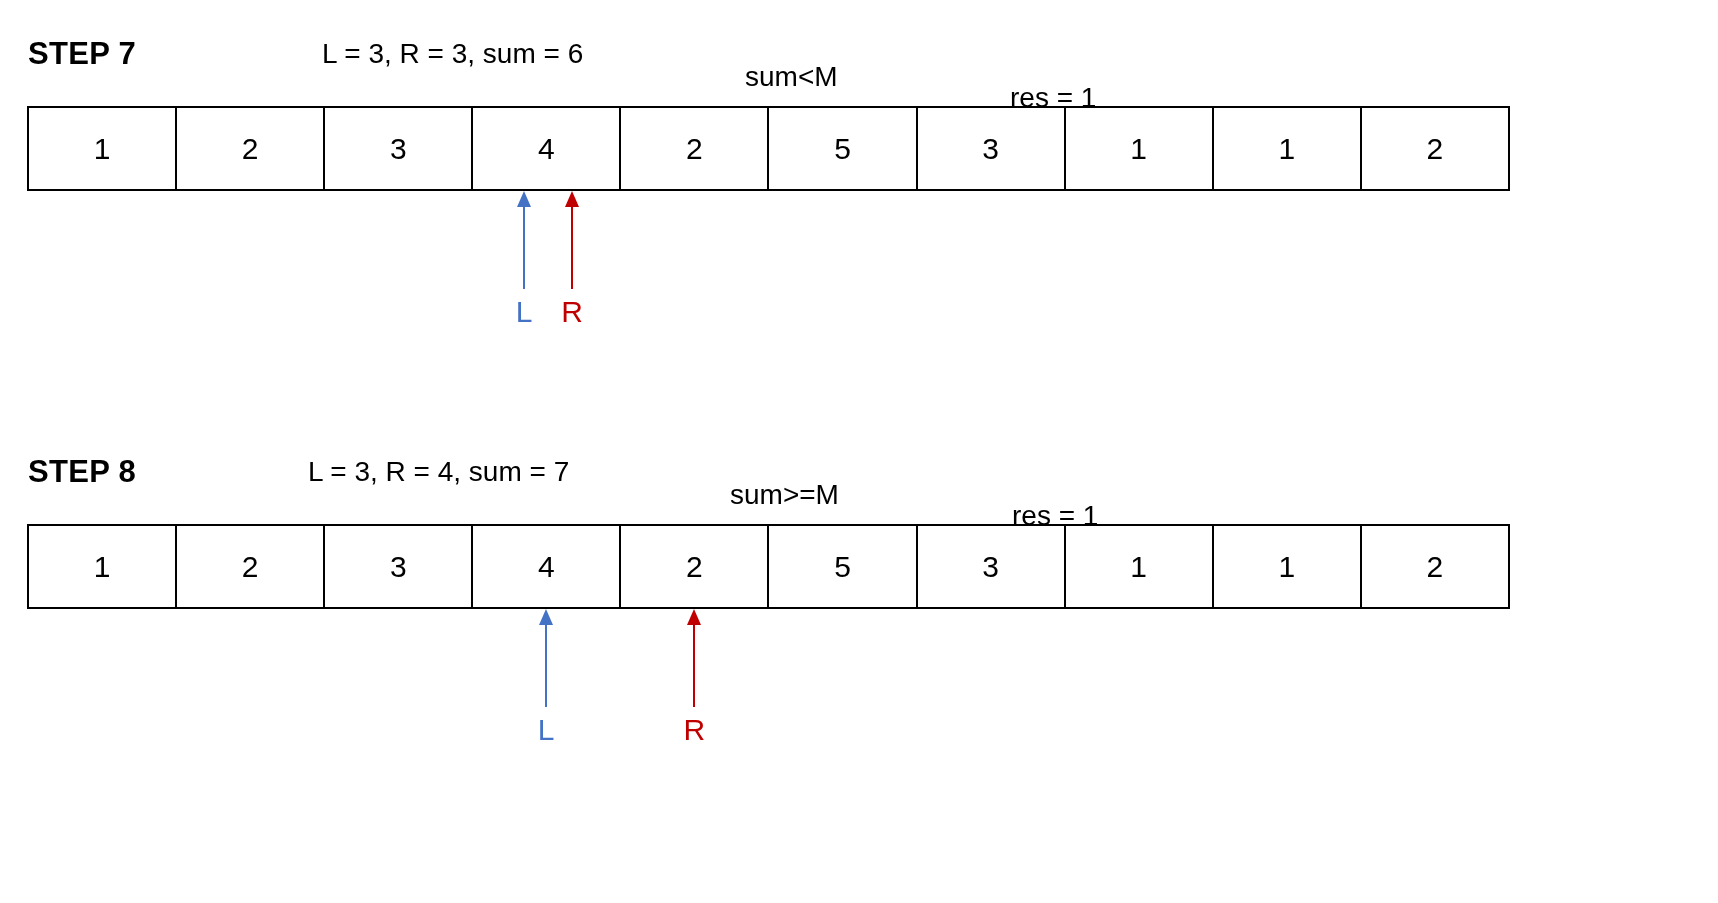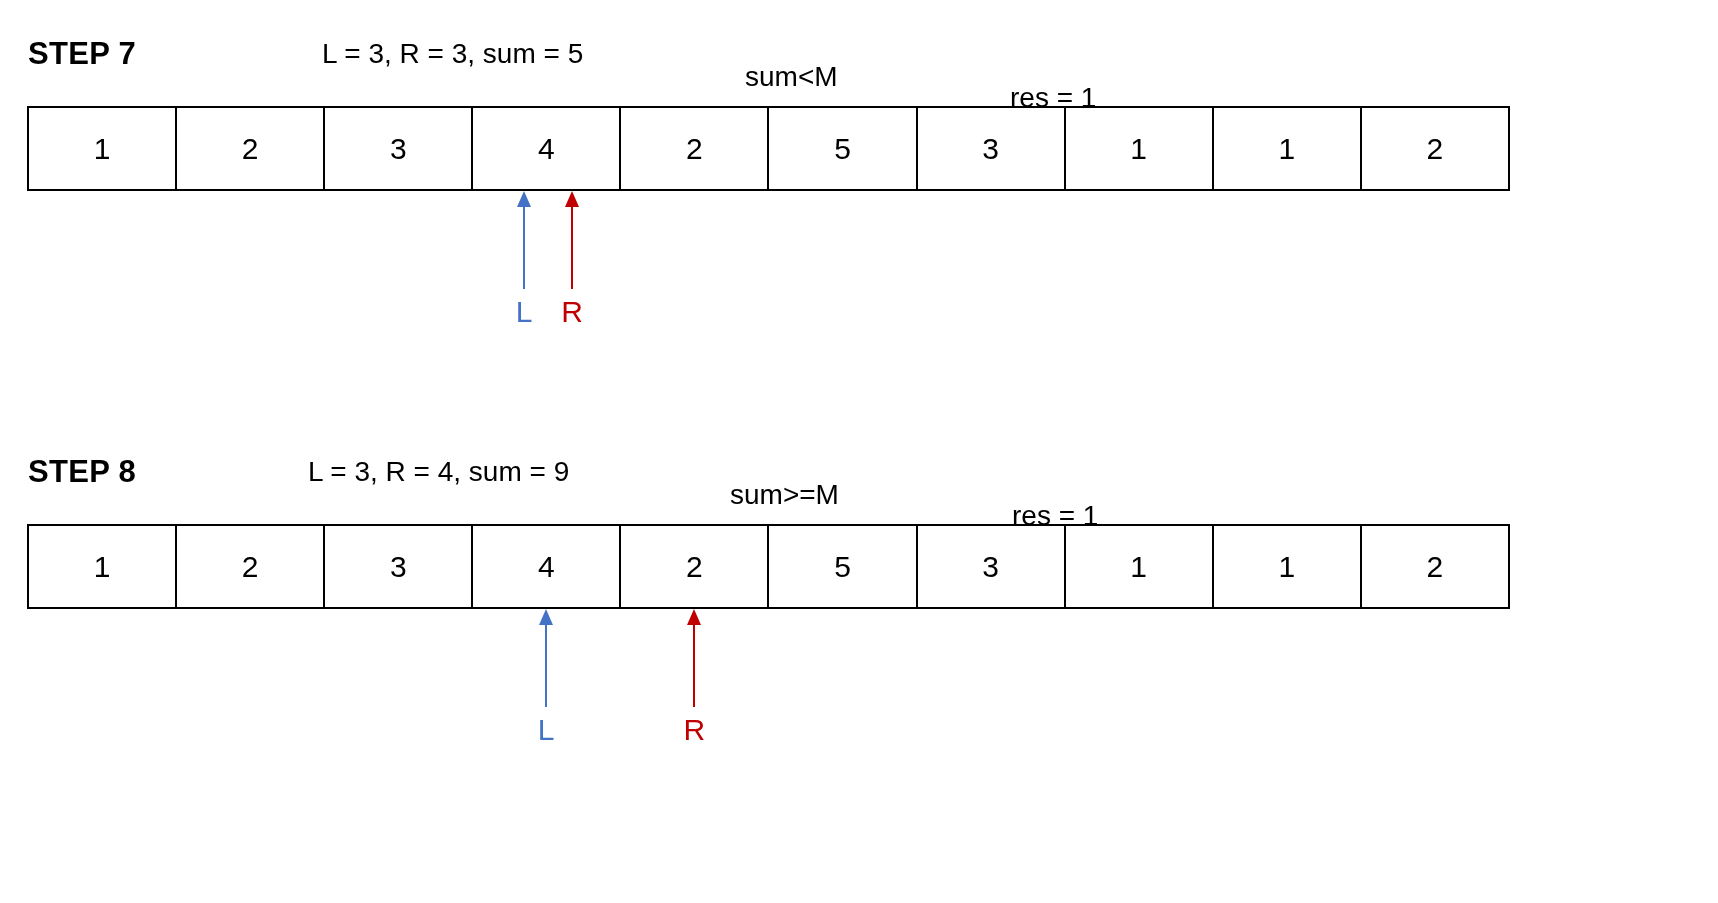--- a/index.html
+++ b/index.html
@@ -115,21 +115,21 @@
   .ptr-L { color: #4472C4; }
   .ptr-R { color: #C00000; }
 </style>
 </head>
 <body>
 
 <div id="diagram-root">
     <div class="step-block" id="step-block-0">
       <div class="header-row">
         <div class="step-title">STEP 7</div>
-        <div class="step-vars">L = 3, R = 3, sum = 5</div>
+        <div class="step-vars">L = 3, R = 3, sum = 6</div>
         <div class="step-cond">sum&lt;M</div>
         <div class="step-res">res = 1</div>
       </div>
       <div class="array-table">
         <div class="array-cell">1</div>
         <div class="array-cell">2</div>
         <div class="array-cell">3</div>
         <div class="array-cell">4</div>
         <div class="array-cell">2</div>
         <div class="array-cell">5</div>
@@ -151,21 +151,21 @@
             <line x1="13" y1="98" x2="13" y2="14" stroke="#C00000" stroke-width="2"></line>
             <polygon points="6,16 20,16 13,0" fill="#C00000"></polygon>
           </svg>
           <span class="ptr-label ptr-R" style="color: rgb(192, 0, 0);">R</span>
         </div>
       </div>
     </div>
     <div class="step-block" id="step-block-1">
       <div class="header-row">
         <div class="step-title">STEP 8</div>
-        <div class="step-vars">L = 3, R = 4, sum = 9</div>
+        <div class="step-vars">L = 3, R = 4, sum = 7</div>
         <div class="step-cond">sum&gt;=M</div>
         <div class="step-res">res = 1</div>
       </div>
       <div class="array-table">
         <div class="array-cell">1</div>
         <div class="array-cell">2</div>
         <div class="array-cell">3</div>
         <div class="array-cell">4</div>
         <div class="array-cell">2</div>
         <div class="array-cell">5</div>

